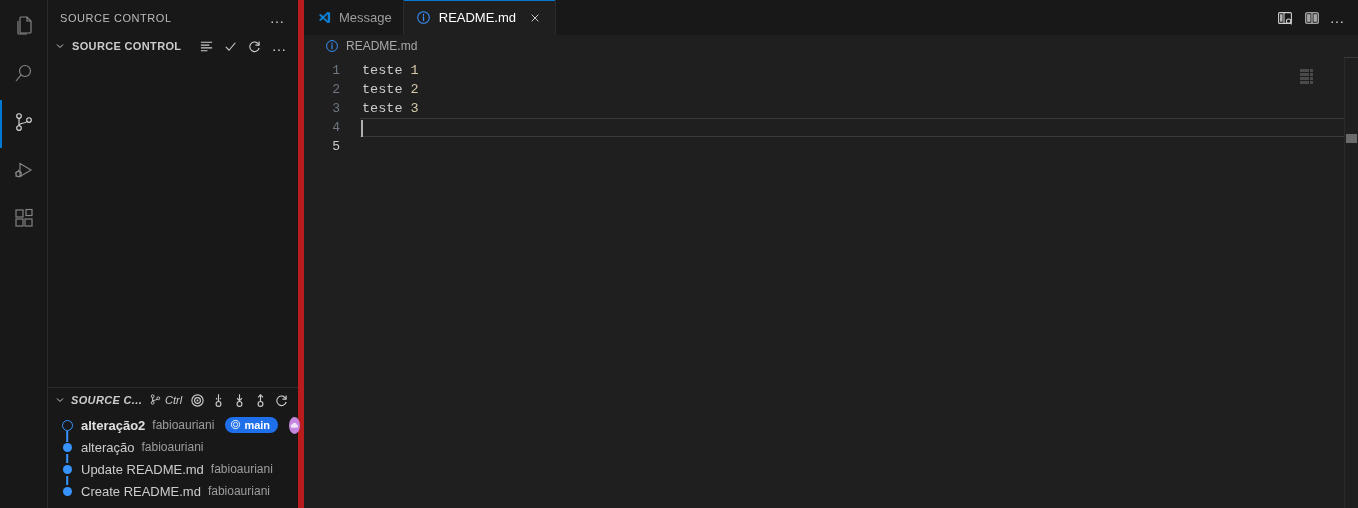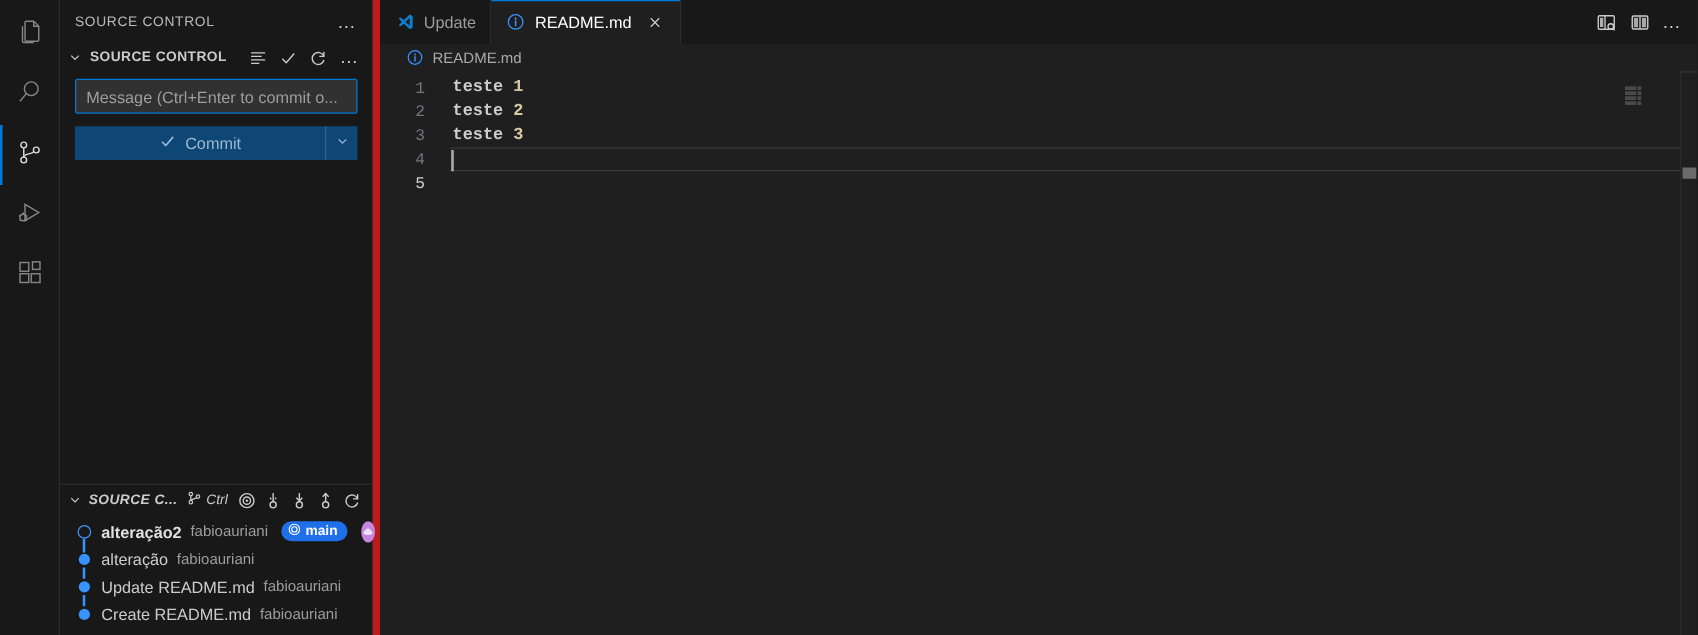--- a/index.html
+++ b/index.html
@@ -176,21 +176,21 @@
   .gutter{ width:56px; flex:0 0 56px; padding-top:4px; }
   .ln{
     height:19px; line-height:19px; text-align:right; padding-right:20px;
     font-family:"Liberation Mono", monospace; font-size:13px; color:#6e7681;
   }
   .ln.cur{ color:#cccccc; }
   .lines{ flex:1 1 auto; padding-top:4px; position:relative; min-width:0; }
   .cl{
     height:19px; line-height:19px;
     font-family:"Liberation Mono", monospace; font-size:13.5px; color:#cccccc;
-    padding-left:2px; white-space:pre;font-weight:bold;
+    padding-left:2px; white-space:pre;
   }
   .cl .num{ color:#d6c9a8; }
   .cur-line{
     height:19px; position:relative;
     border-top:1px solid #3a3a3a; border-bottom:1px solid #3a3a3a;
     margin-right:14px;
   }
   .caret{
     position:absolute; left:1px; top:1px; width:1.6px; height:17px; background:#aeafad;
   }
@@ -294,40 +294,20 @@
         <span class="ico-btn">
           <svg viewBox="0 0 16 16">
               <path d="M12.8 6.4A5.1 5.1 0 1 0 13 9.6"></path>
               <path d="M12.9 2.6v3.9h-3.9"></path>
             </svg>
         </span>
         <span class="dots">…</span>
       </span>
     </div>
 
-    <div class="scm-body">
-      <input class="msg-input" type="text" placeholder="Message (Ctrl+Enter to commit o..." style="">
-      <div class="commit-row">
-        <button class="commit-btn">
-          <span>
-            <svg viewBox="0 0 16 16">
-                <path d="M3 8.5l3.4 3.5L13.2 4"></path>
-              </svg>
-          </span>
-          <span>Commit</span>
-        </button>
-        <span class="commit-split">
-          <span>
-            <svg viewBox="0 0 16 16">
-                <path d="M4 6l4 4 4-4"></path>
-              </svg>
-          </span>
-        </span>
-      </div>
-    </div>
 
     <div class="sb-spacer"></div>
 
     <div class="graph-sec">
       <div class="graph-head">
         <span class="chev">
           <svg viewBox="0 0 16 16">
               <path d="M4 6l4 4 4-4"></path>
             </svg>
         </span>
@@ -441,21 +421,21 @@
 
     <div class="tabbar">
 
       <div class="tab">
         <span class="tab-ico">
           <svg viewBox="0 0 16 16" width="15" height="15">
               <path d="M11.5 1.8 6.6 6.4 3.6 4.2 2 5l2.7 3L2 11l1.6.8 3-2.2 4.9 4.6L14 13V3z" fill="#0f7fd4"></path>
               <path d="M11.5 4.6v6.8L7.6 8z" fill="#1f1f1f"></path>
             </svg>
         </span>
-        <span class="lbl">Update</span>
+        <span class="lbl">Message</span>
       </div>
 
       <div class="tab active">
         <span class="tab-ico">
           <svg viewBox="0 0 16 16" width="15" height="15">
               <circle cx="8" cy="8" r="6.2" fill="none" stroke="#3794ff" stroke-width="1.1"></circle>
               <path d="M8 7.2v4M8 4.7v1" stroke="#3794ff" stroke-width="1.3" stroke-linecap="round"></path>
             </svg>
         </span>
         <span class="lbl">README.md</span>

